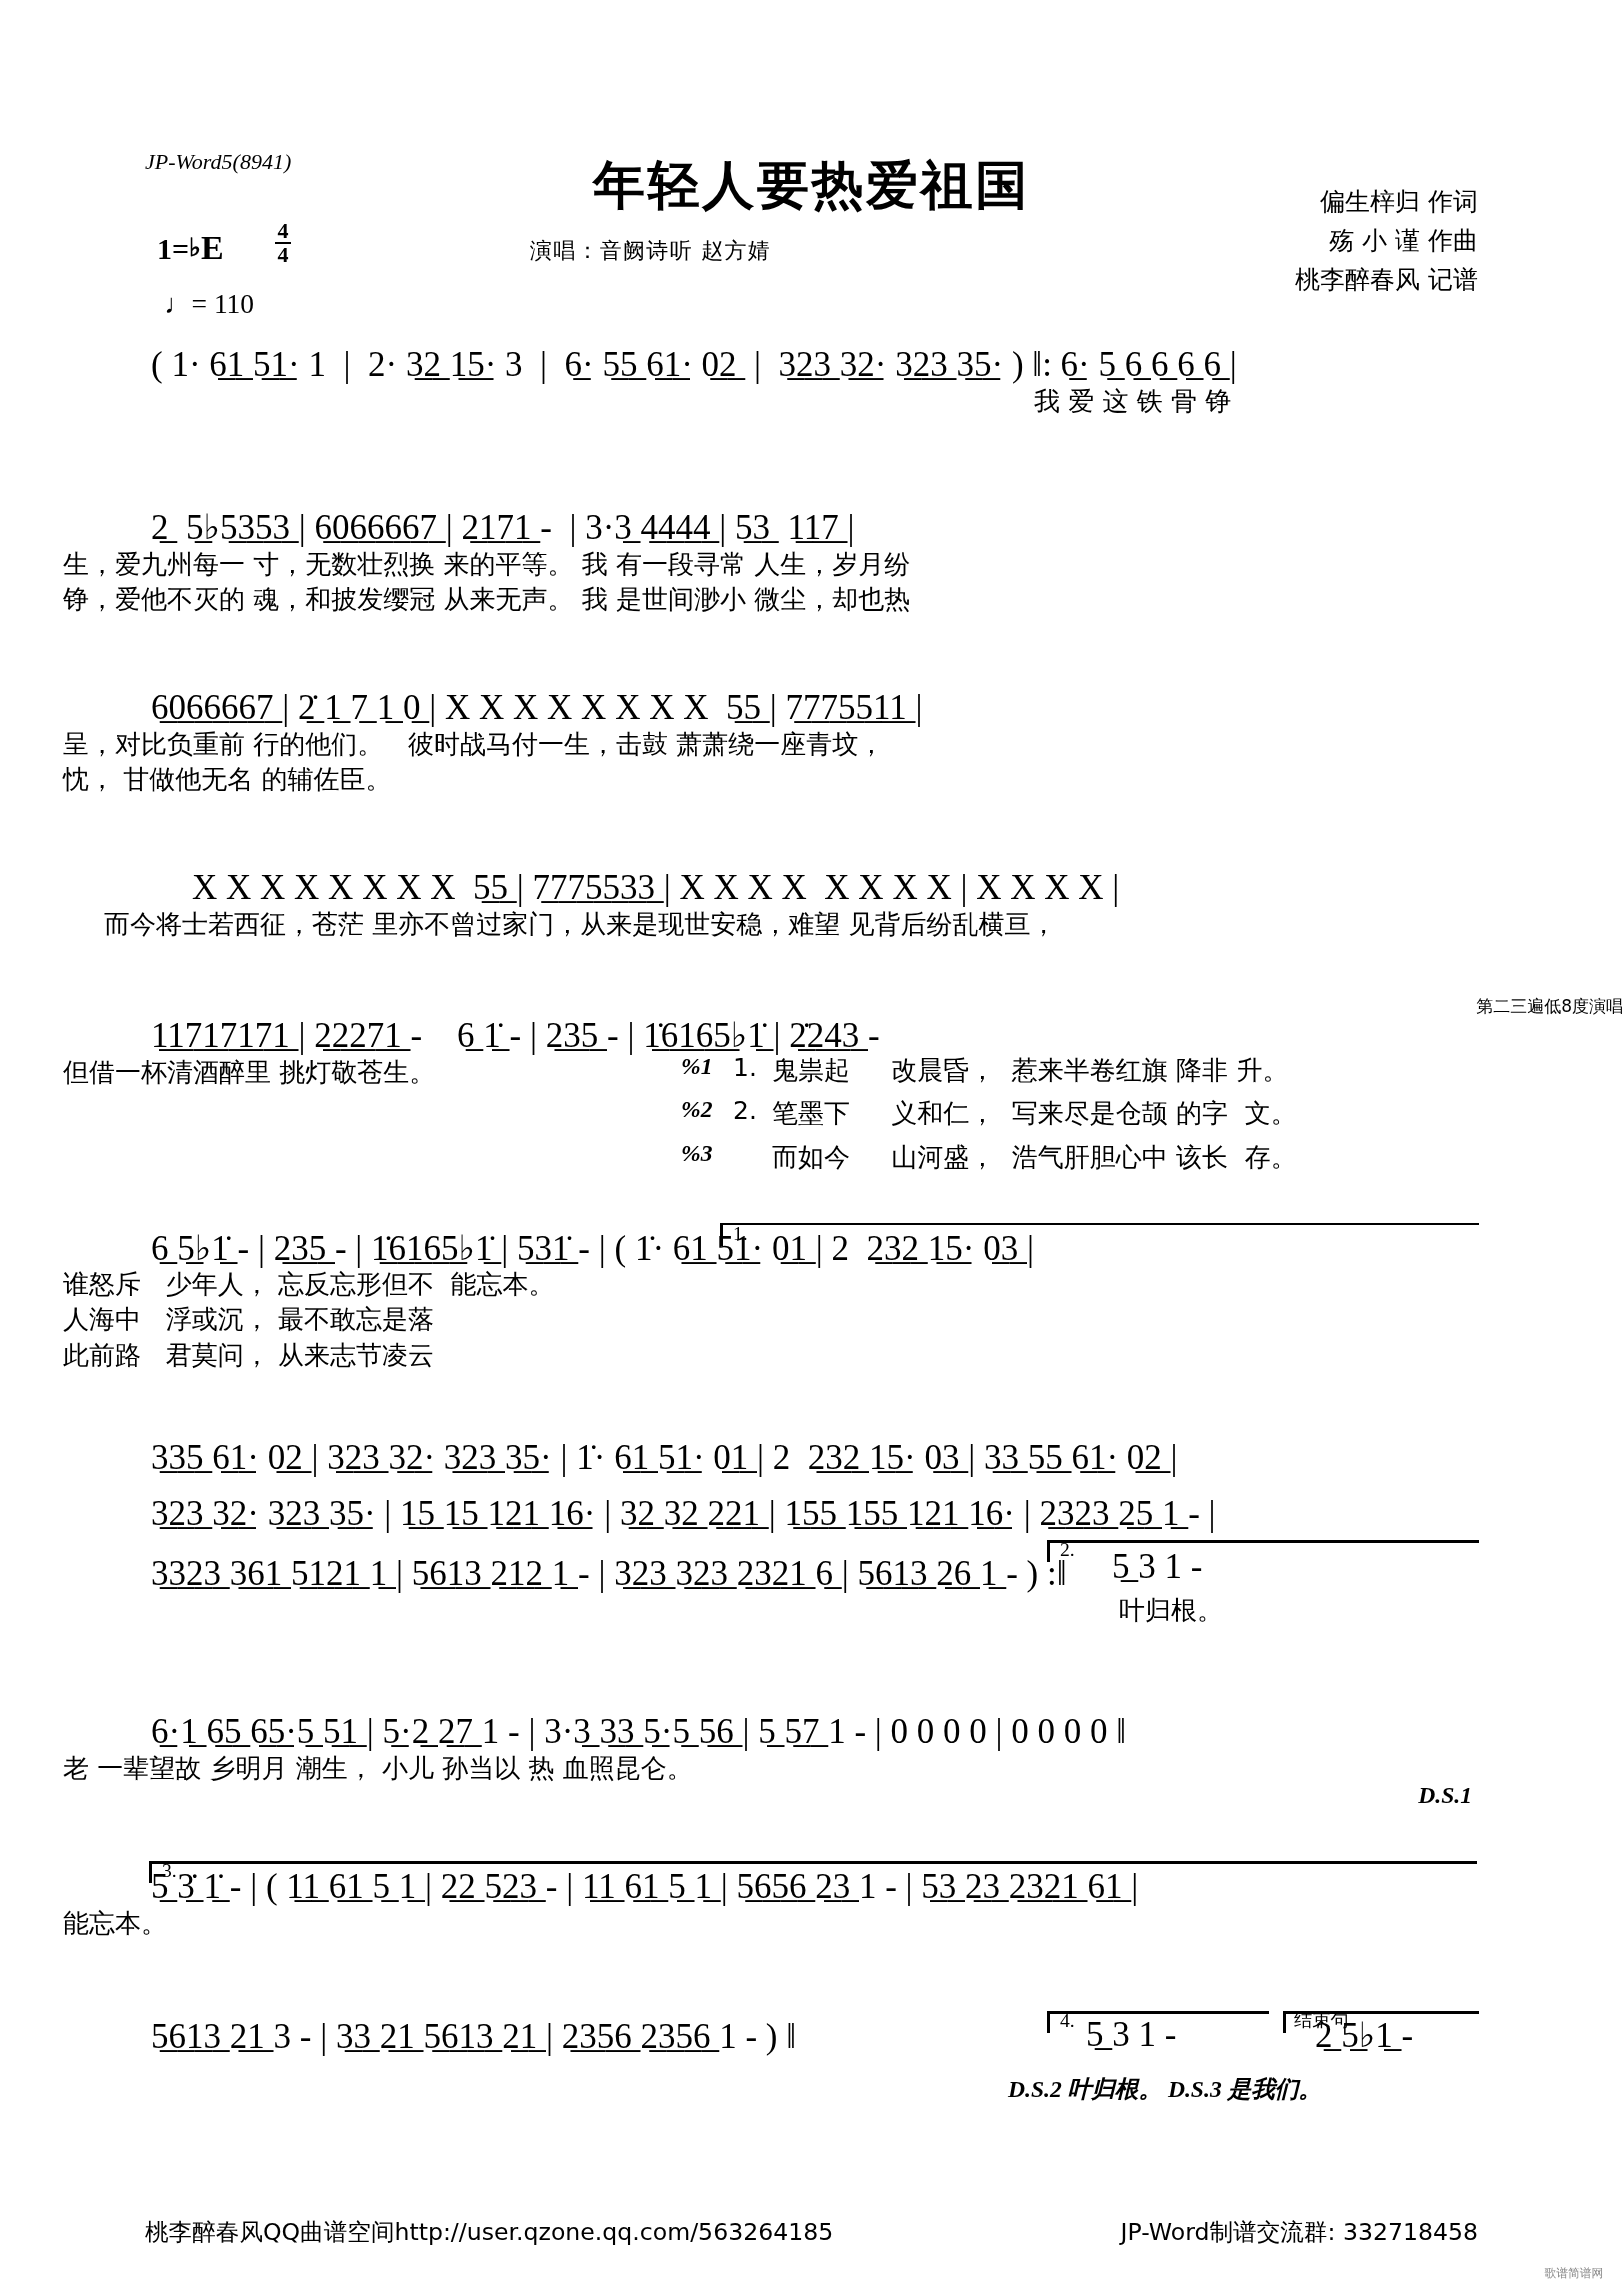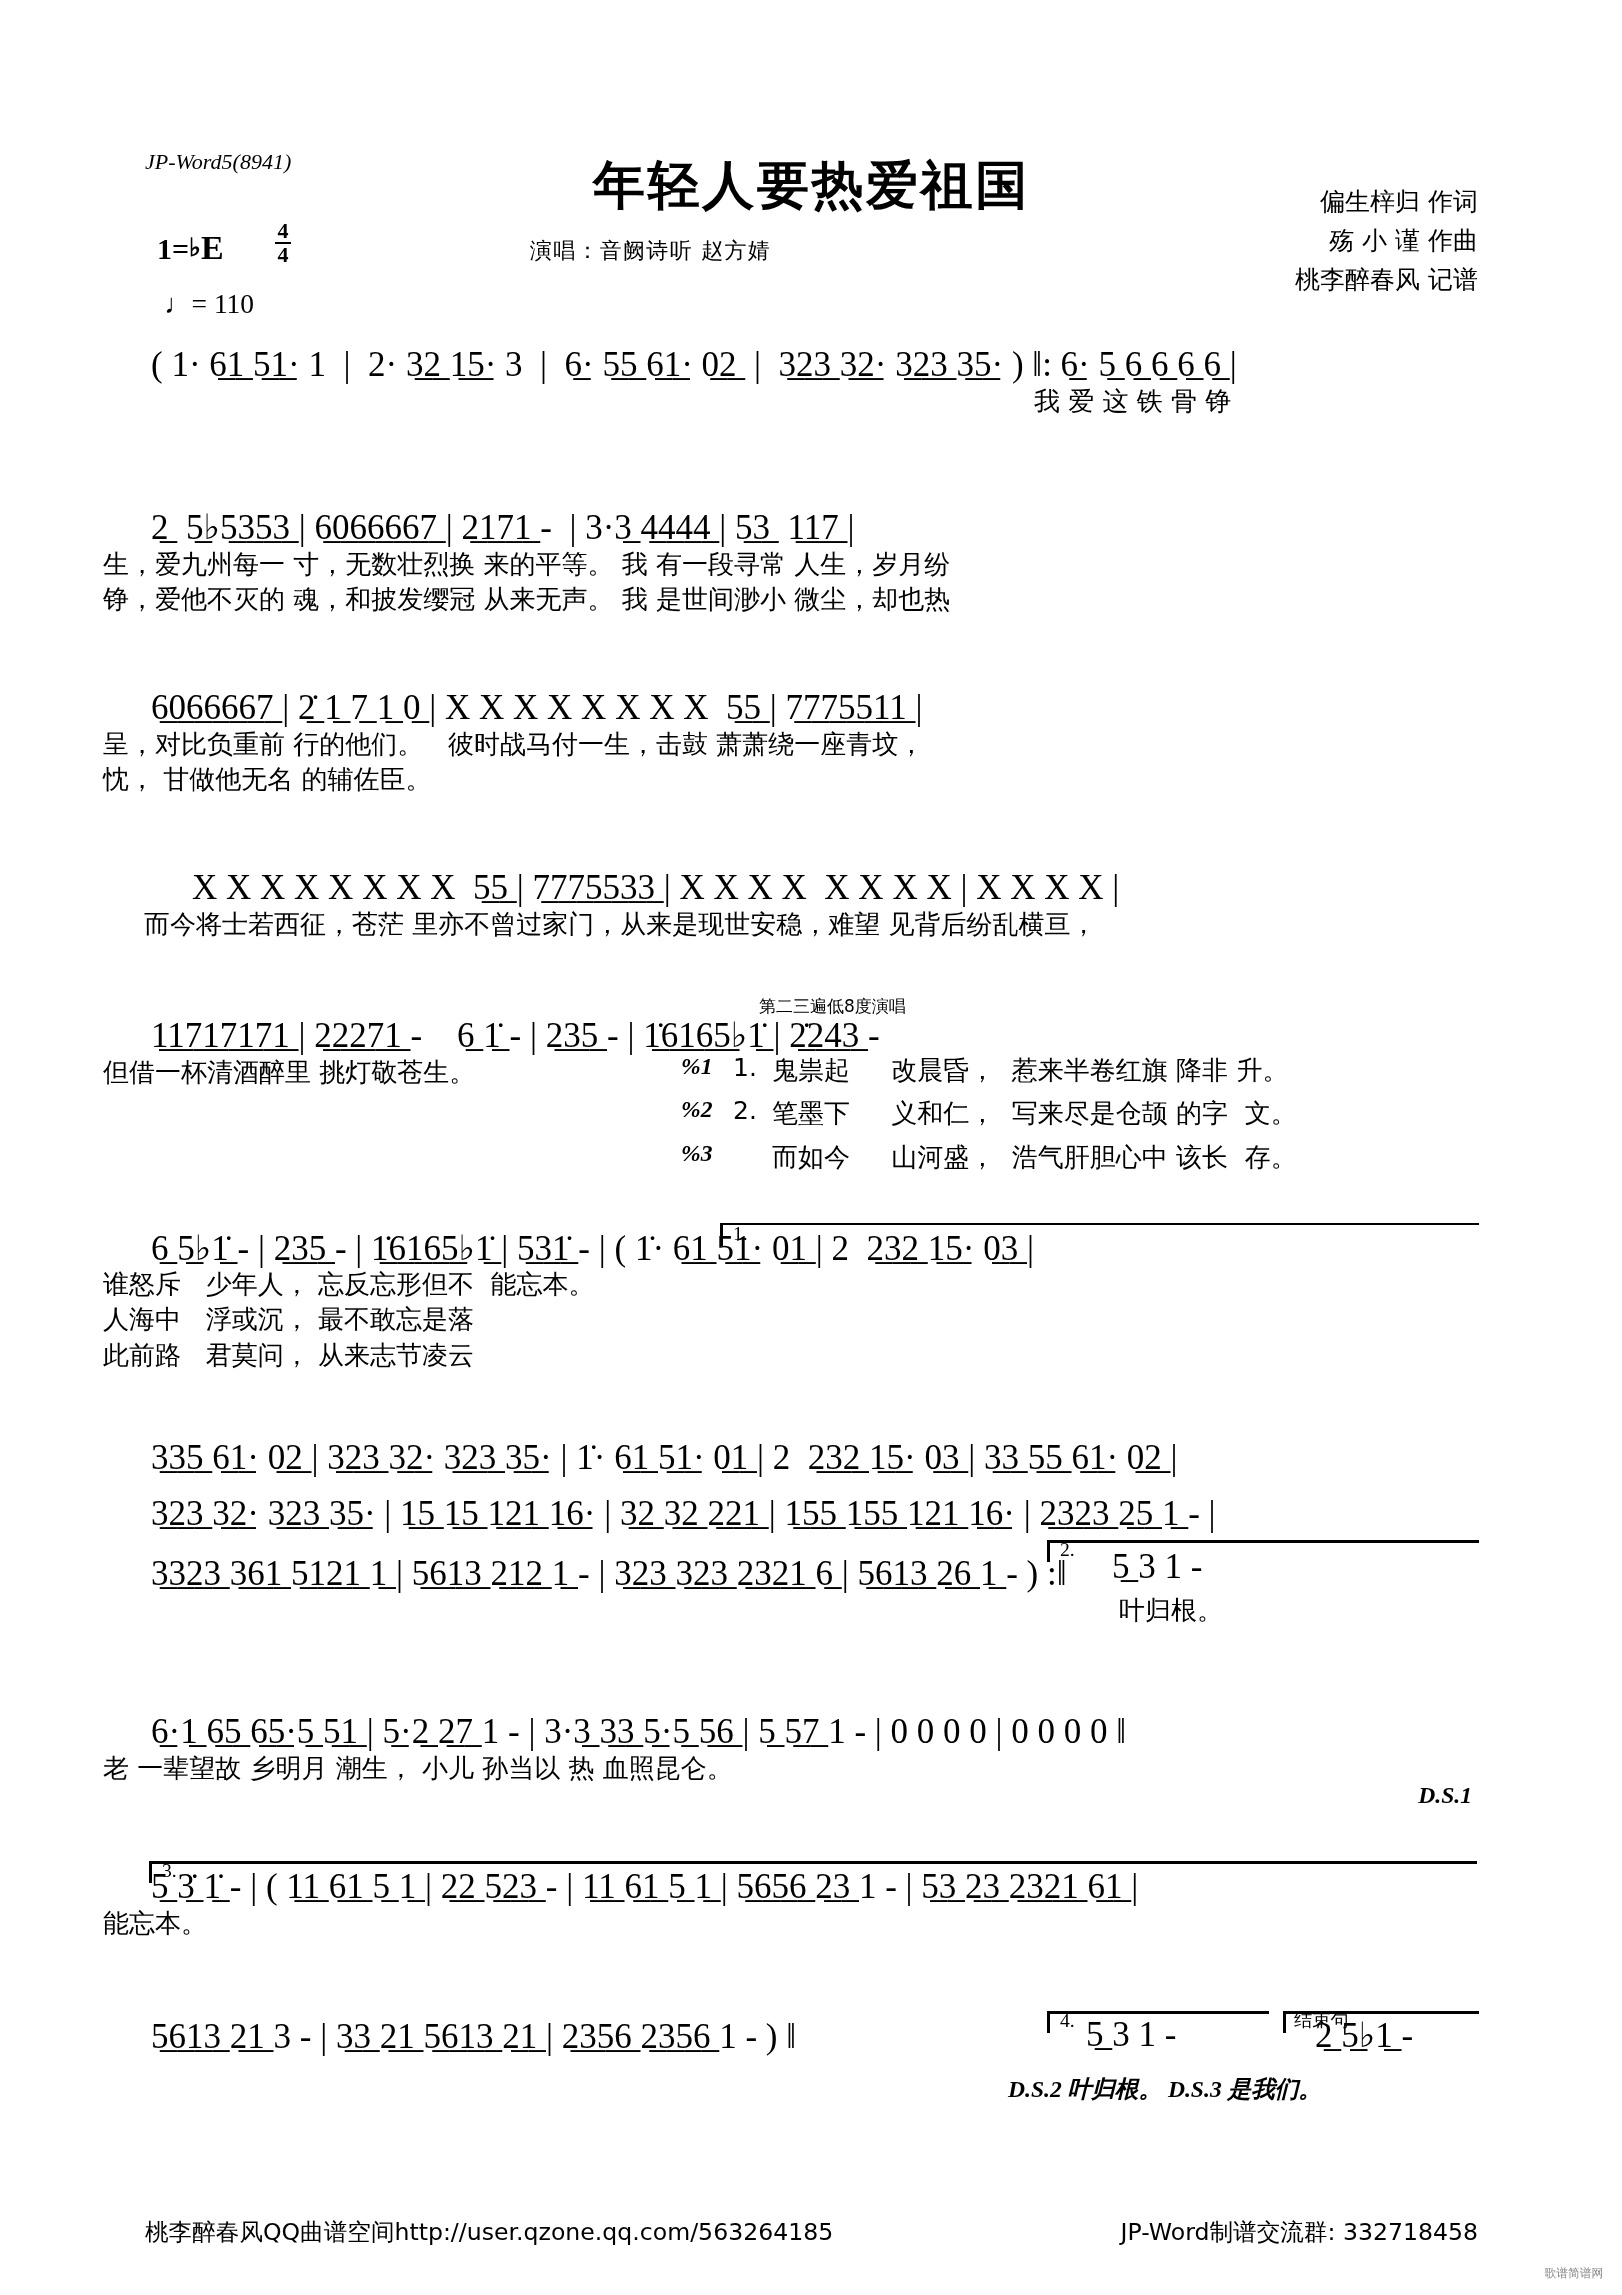--- a/index.html
+++ b/index.html
@@ -63,21 +63,21 @@
     font-size:35px;
     letter-spacing:0px;
     white-space:pre;
     padding-left:151px;
     line-height:1.05;
   }
   .lyric {
     font-family:"DejaVu Sans", sans-serif;
     font-size:26px;
     white-space:pre;
-    padding-left:103px;
+    padding-left:63px;
     line-height:1.35;
   }
   .lyric.indent-r { padding-left:1034px; }
   .small-note {
     font-family:"DejaVu Sans", sans-serif;
     font-size:17px;
     white-space:pre;
   }
   .footer {
     position:absolute; bottom:79px; left:0; width:1623px;
@@ -137,21 +137,21 @@
     <div class="lyric">呈，对比负重前 行的他们。   彼时战马付一生，击鼓 萧萧绕一座青坟，</div>
     <div class="lyric">忱， 甘做他无名 的辅佐臣。</div>
   </div>
 
   <div class="sys" style="top:870px;margin-left:41px;">
     <div class="notes">X X X X X X X X  5̲5̲ | 7̲7̲7̲5̲5̲3̲3̲ | X X X X  X X X X | X X X X |</div>
     <div class="lyric">而今将士若西征，苍茫 里亦不曾过家门，从来是现世安稳，难望 见背后纷乱横亘，</div>
   </div>
 
   <div class="sys" style="top:995px;">
-    <div class="small-note" style="padding-left:759px;">第二三遍低8度演唱</div>
+    <div class="small-note" style="padding-left:759px;text-align:right;">第二三遍低8度演唱</div>
     <div class="notes">1̲1̲7̲1̲7̲1̲7̲1̲ | 2̲2̲2̲7̲1̲ -    6̲ 1̲̇ - | 2̲3̲5̲ - | 1̲̇6̲1̲6̲5̲♭1̲̇ | 2̲̇2̲4̲3̲ -</div>
     <div class="lyric">但借一杯清酒醉里 挑灯敬苍生。</div>
     <div style="position:relative;height:105px;">
       <div style="position:absolute;left:681px;top:-37px;" class="dsmark">%1</div>
       <div style="position:absolute;left:733px;top:-37px;font-size:25px;font-family:'DejaVu Sans',sans-serif;white-space:pre;">1.</div>
       <div style="position:absolute;left:772px;top:-37px;font-size:26px;font-family:'DejaVu Sans',sans-serif;white-space:pre;">鬼祟起     改晨昏，  惹来半卷红旗 降非 升。</div>
 
       <div style="position:absolute;left:681px;top:6.5px;" class="dsmark">%2</div>
       <div style="position:absolute;left:733px;top:6.5px;font-size:25px;font-family:'DejaVu Sans',sans-serif;white-space:pre;">2.</div>
       <div style="position:absolute;left:772px;top:6.5px;font-size:26px;font-family:'DejaVu Sans',sans-serif;white-space:pre;">笔墨下     义和仁，  写来尽是仓颉 的字  文。</div>

